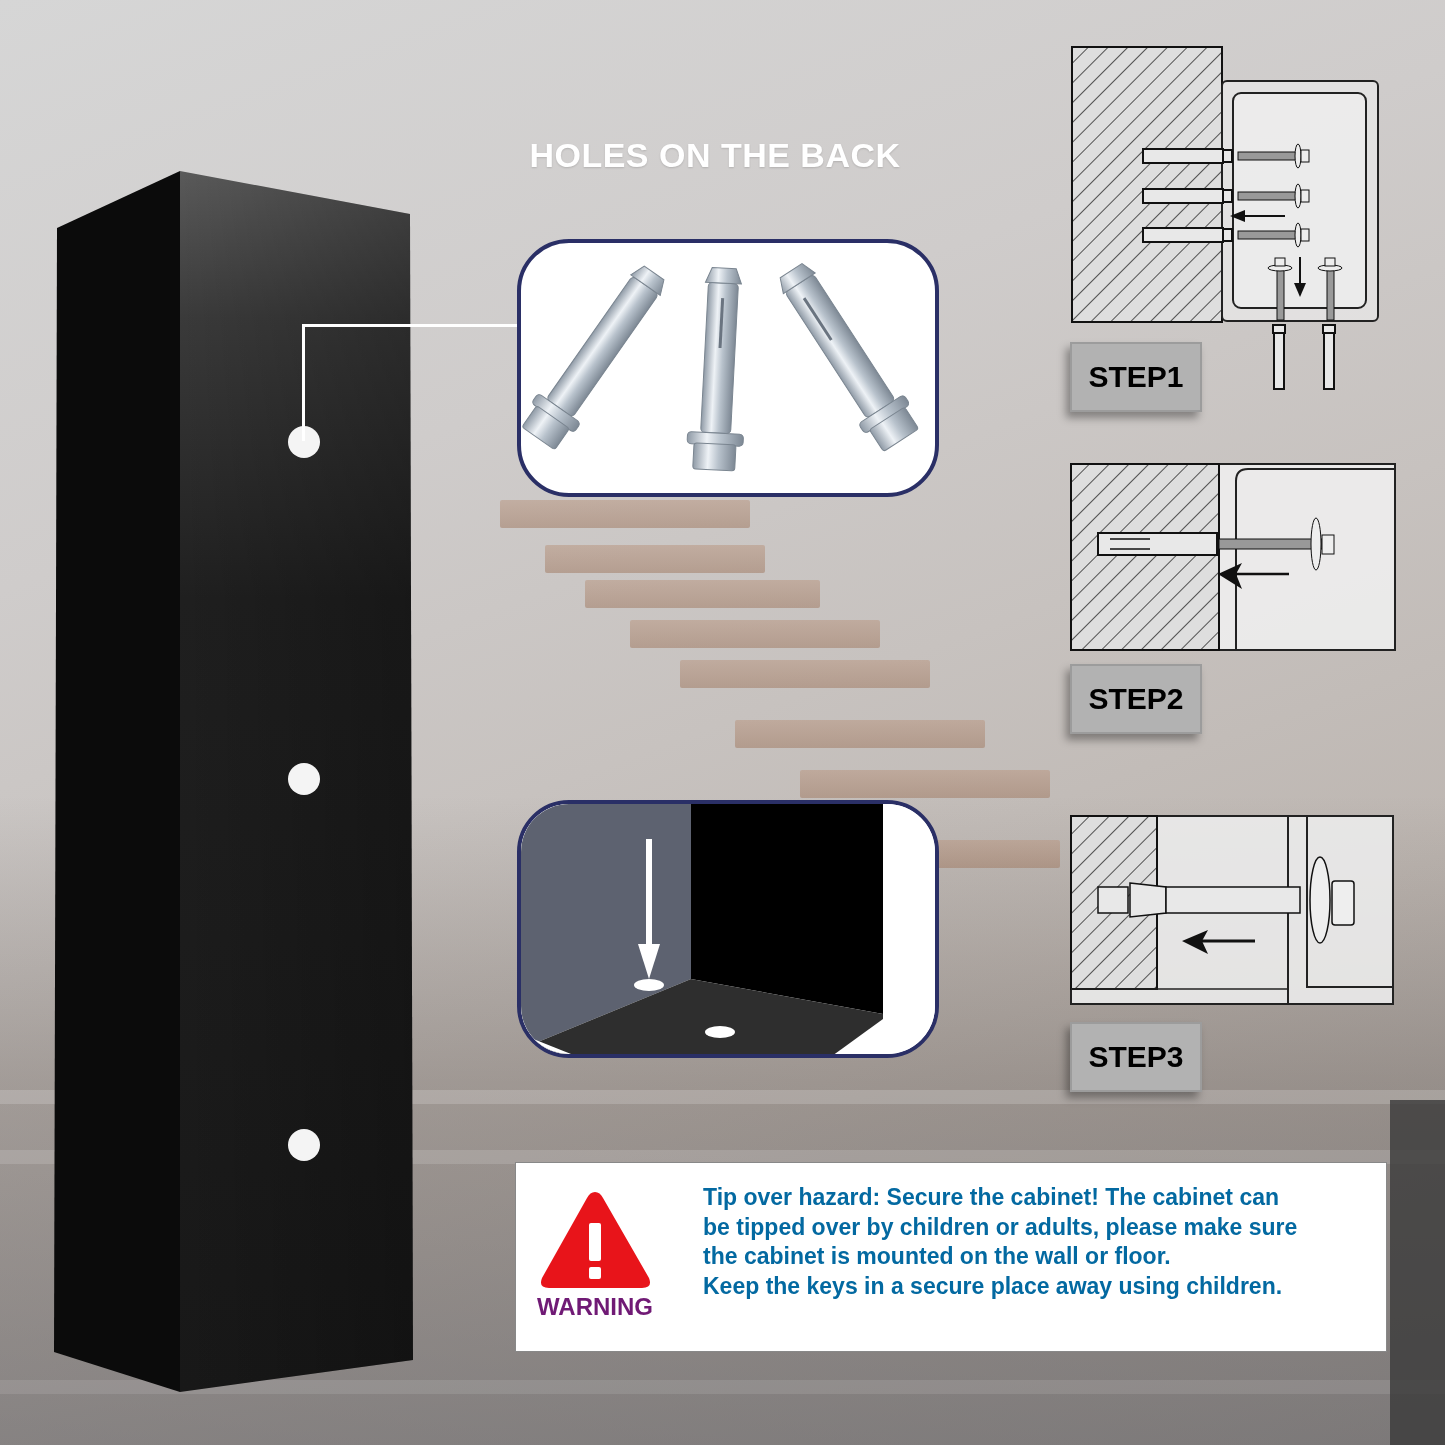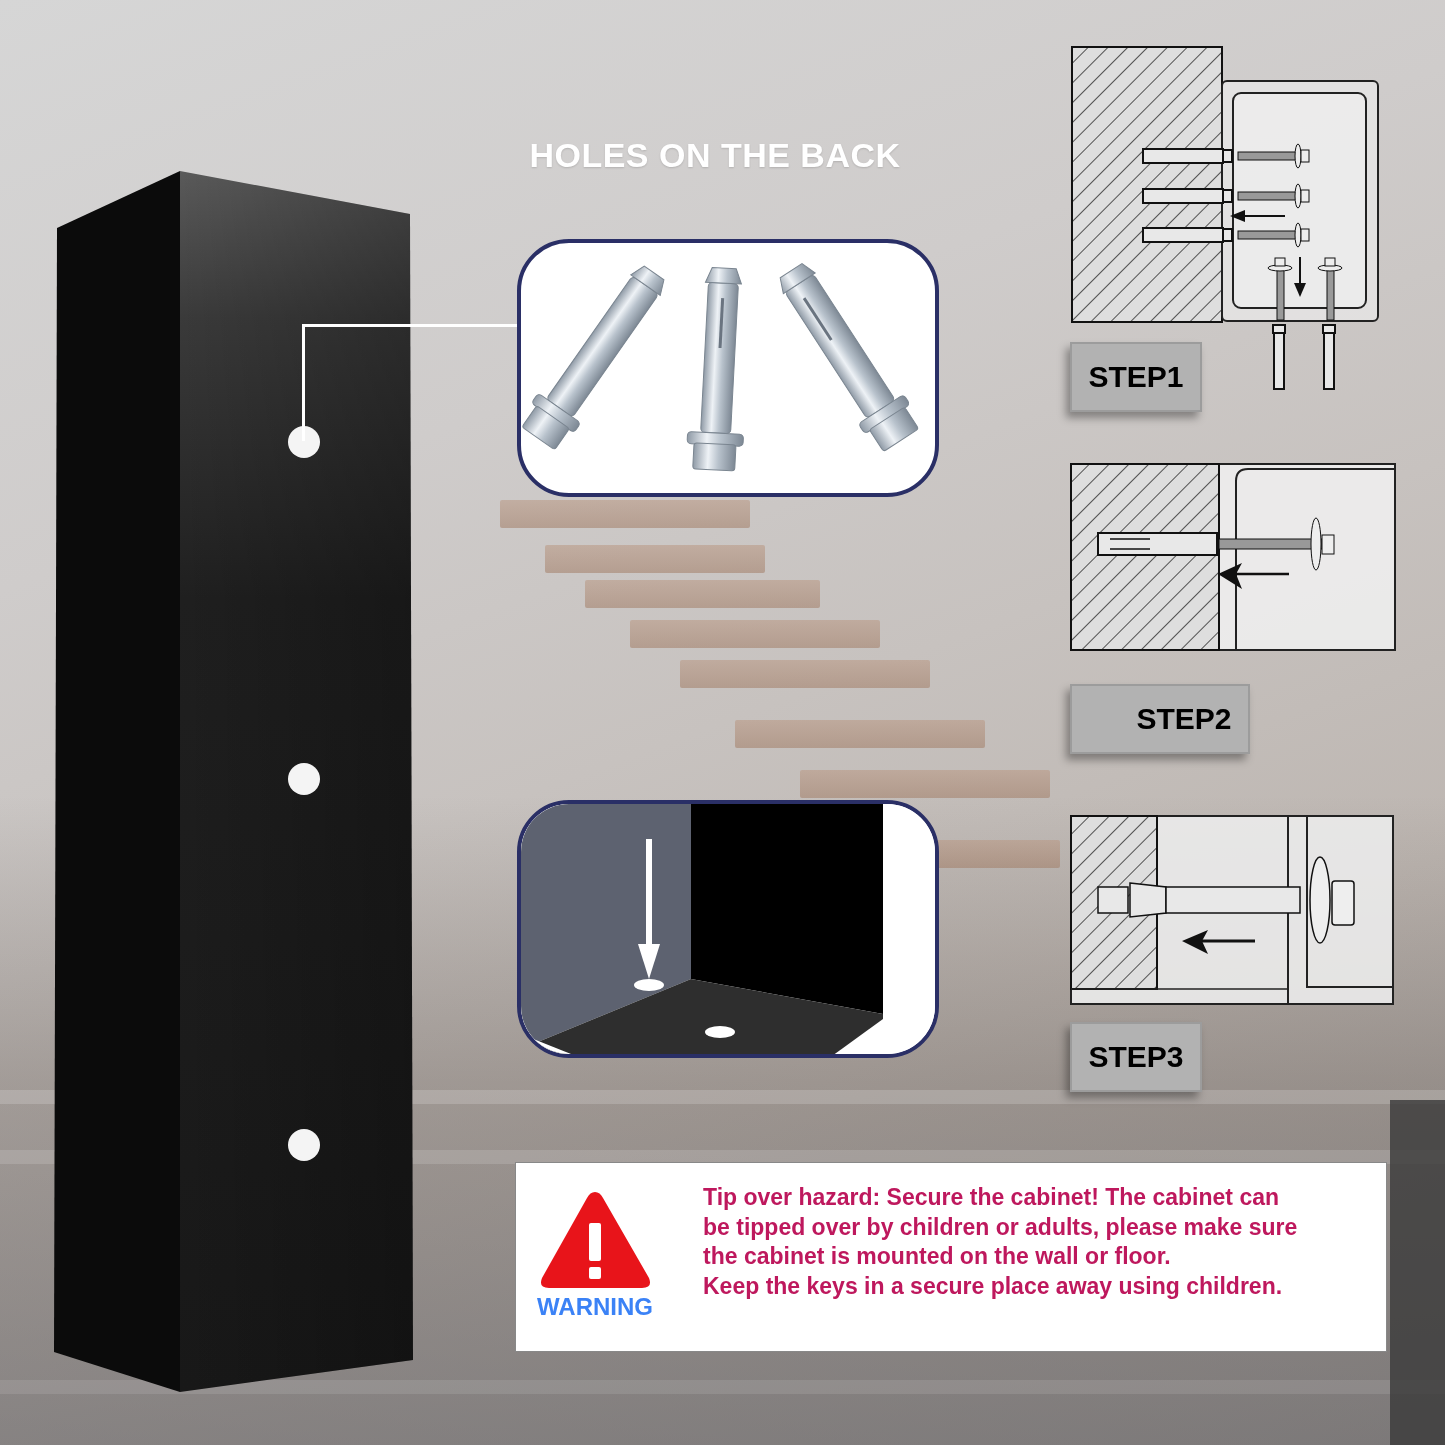--- a/index.html
+++ b/index.html
@@ -34,24 +34,24 @@
     position: absolute; width: 128px; height: 66px; background: #b2b2b2;
     border: 2px solid #9c9c9c; box-shadow: -4px 6px 8px rgba(0,0,0,0.35);
     color: #000000; font-weight: bold; font-size: 30px; line-height: 66px; text-align: center;
   }
 
   .warning-box {
     position: absolute; left: 515px; top: 1162px; width: 870px; height: 188px;
     background: #fff; border: 1px solid #888;
   }
   .warn-icon { position: absolute; left: 22px; top: 25px; }
-  .warn-label { position: absolute; left: 14px; top: 130px; width: 130px; text-align: center; font-weight: bold; font-size: 24px; color: #3b82f6; }
+  .warn-label { position: absolute; left: 14px; top: 130px; width: 130px; text-align: center; font-weight: bold; font-size: 24px; color: #701a75; }
   .warn-text {
     position: absolute; left: 187px; top: 20px; width: 680px;
-    font-weight: bold; font-size: 23px; line-height: 29.5px; color: #be185d;
+    font-weight: bold; font-size: 23px; line-height: 29.5px; color: #0369a1;
     font-family: "Liberation Sans Narrow", "Liberation Sans", sans-serif;
   }
   .warn-text div { white-space: nowrap; }
 </style>
 </head>
 <body>
 
 <div class="stairs">
   <div class="step" style="left:555px;top:415px;width:190px;"></div>
   <div class="step" style="left:500px;top:500px;width:250px;"></div>
@@ -217,21 +217,21 @@
     <rect x="28" y="70" width="119" height="22" fill="#e8e8e8" stroke="#111" stroke-width="2"></rect>
     <line x1="40" y1="76" x2="80" y2="76" stroke="#111" stroke-width="1.5"></line>
     <line x1="40" y1="86" x2="80" y2="86" stroke="#111" stroke-width="1.5"></line>
     <rect x="149" y="76" width="103" height="10" fill="#999" stroke="#111" stroke-width="1"></rect>
     <ellipse cx="246" cy="81" rx="5" ry="26" fill="#eee" stroke="#111"></ellipse>
     <rect x="252" y="72" width="12" height="19" fill="#eee" stroke="#111"></rect>
     <line x1="160" y1="111" x2="219" y2="111" stroke="#111" stroke-width="2.5"></line>
     <polygon points="148,111 172,100 166,111 172,126" fill="#111"></polygon>
   </svg>
 </div>
-<div class="step-label" style="left:1070px;top:684px;padding-left:48px;">STEP2</div>
+<div class="step-label" style="left:1070px;top:664px;">STEP2</div>
 
 <div style="position:absolute;left:1070px;top:815px;width:324px;height:190px;">
   <svg width="324" height="190" viewBox="0 0 324 190">
     <rect x="1" y="1" width="322" height="188" fill="rgba(235,235,235,0.9)" stroke="#222" stroke-width="2"></rect>
     <rect x="1" y="1" width="86" height="173" fill="url(#hatch)" stroke="#111" stroke-width="2"></rect>
     <line x1="218" y1="1" x2="218" y2="189" stroke="#222" stroke-width="2"></line>
     <path d="M237,1 L237,172 L323,172" fill="none" stroke="#222" stroke-width="2"></path>
     <line x1="1" y1="174" x2="218" y2="174" stroke="#222" stroke-width="1.5"></line>
     <rect x="28" y="72" width="30" height="26" fill="#e8e8e8" stroke="#111" stroke-width="1.5"></rect>
     <path d="M60,68 L96,72 L96,98 L60,102 Z" fill="#e8e8e8" stroke="#111" stroke-width="1.5"></path>

